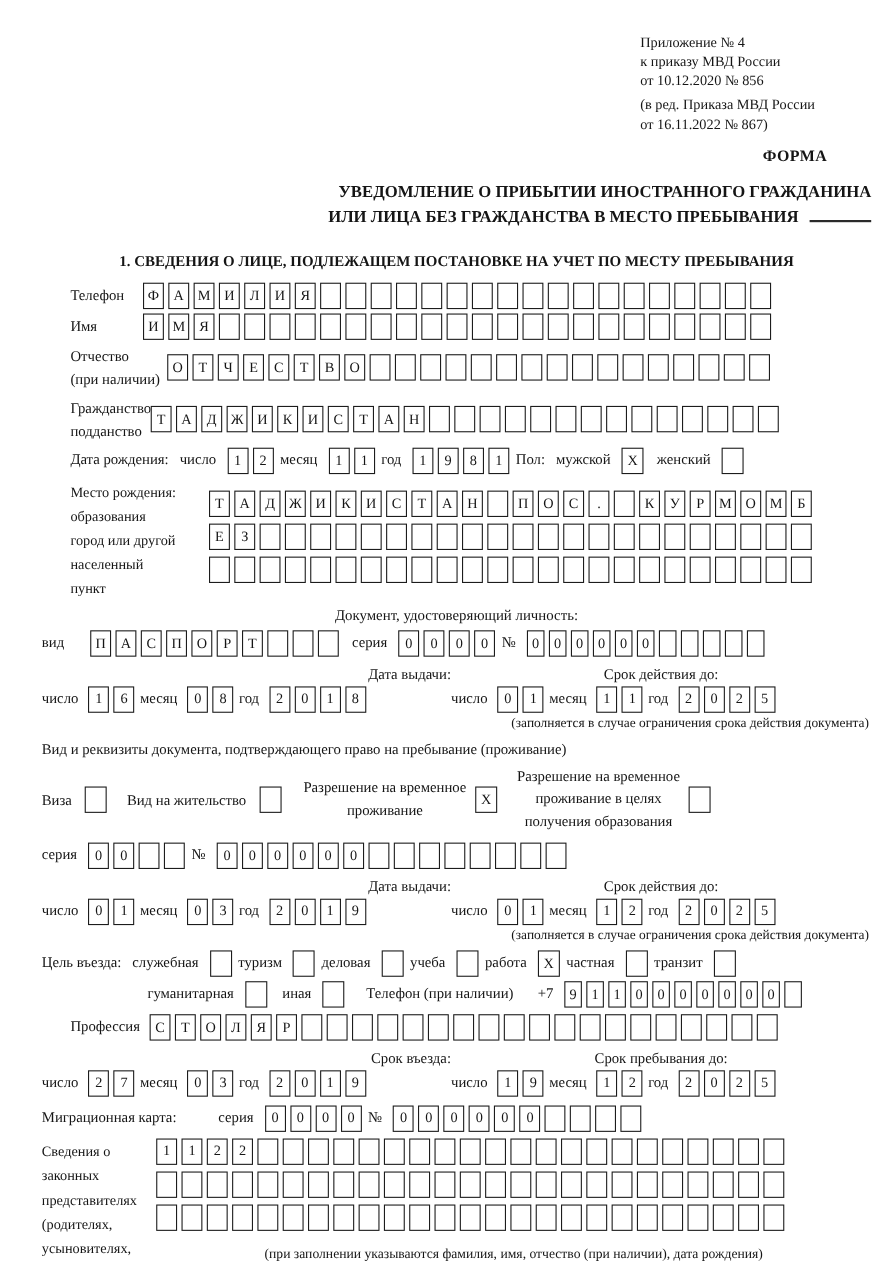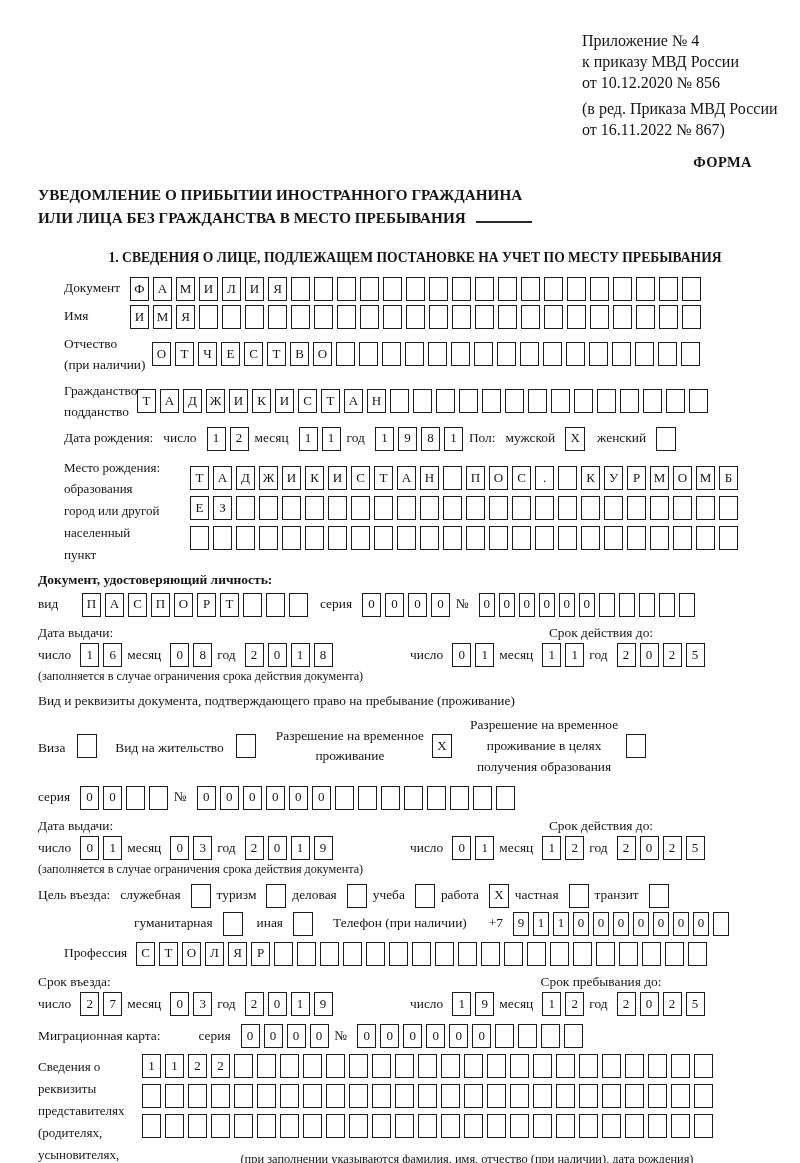--- a/index.html
+++ b/index.html
@@ -1,49 +1,49 @@
 <!DOCTYPE html>
 <html><head>
 <meta charset="utf-8">
 <style>
   *{box-sizing:border-box;margin:0;padding:0}
   html,body{width:800px;background:#fff}
   body{height:1163px;overflow:hidden;color:#151515;font-family:"Liberation Serif","DejaVu Serif",serif;font-size:13.4px;line-height:1.25}
   .page{padding:30px 8px 0 38px}
 
-  .hdr{width:196px;margin-left:auto;margin-right:14px;font-size:16px;line-height:1.32}
+  .hdr{width:196px;margin-left:auto;margin-right:14px;font-size:13px;line-height:1.32}
   .hdr .gap{height:5px}
   .form-label{font-weight:bold;text-align:right;margin:12px 40px 0 0;font-size:14.5px;letter-spacing:.4px}
 
-  .title{text-align:left;font-weight:bold;font-size:15.2px;line-height:1.55;margin-top:12px}
+  .title{text-align:right;font-weight:bold;font-size:15.2px;line-height:1.55;margin-top:12px}
   .uline{display:inline-block;width:56px;border-bottom:2.2px solid #2a2a2a;height:.95em;margin-left:10px;vertical-align:baseline}
   .sec1{font-weight:bold;font-size:13.6px;margin-top:20px;text-align:center;white-space:nowrap}
 
   .row{display:flex;align-items:center;margin-top:4px;min-height:24px}
   .row.top{align-items:center}
   .ml{margin-left:26px}
   .mt10{margin-top:10px}
   .lbl{flex:none;padding-right:4px}
   .lblcol{flex:none;line-height:1.6}
   .w66{width:66px}.w88{width:88px}.w73{width:73px}.w100{width:100px}.w72{width:72px}.w86{width:86px}
   .cells{display:inline-flex;gap:4px;flex:none}
   .cell{flex:none;width:19px;height:24px;border:1.6px solid #1c1c1c;display:inline-flex;align-items:center;justify-content:center;font-size:13px;background:#fff}
   .tight .cell{width:16px}
   .checkbox{flex:none;width:20px;height:24px;border:1.6px solid #1c1c1c;display:inline-flex;align-items:center;justify-content:center;font-size:13px;background:#fff}
   .cellstack .cells{margin-bottom:6px}
   .g6{gap:6px}.g8{gap:8px}
 
-  .center-bold{font-weight:bold;margin-top:6px;font-size:13.5px}
+  .center-bold{font-weight:normal;text-align:center;margin-top:6px;font-size:13.5px}
   .datehead{display:flex;margin-top:8px}
-  .datehead .lefth{width:372px;text-align:left}
+  .datehead .lefth{width:372px;text-align:right}
   .datehead .righth{flex:1;text-align:center}
   .daterow{display:flex;align-items:center;margin-top:2px}
   .dgroup{display:flex;align-items:center;gap:5px}
   .dleft{width:372px}
-  .footnote{font-size:12.2px;text-align:left;margin-top:2px;padding-right:2px}
+  .footnote{font-size:12.2px;text-align:right;margin-top:2px;padding-right:2px}
   .intro{margin-top:8px;margin-left:26px}
   .optblock{text-align:center;line-height:1.55}
   .padtext{padding-top:3px}
   .rep-footnote{font-size:12.4px;text-align:center;margin-top:4px;margin-left:120px}
 </style>
 </head>
 <body>
 
 <div class="page">
 
@@ -58,21 +58,21 @@
   <div class="form-label">ФОРМА</div>
 
   <div class="title">
     <div>УВЕДОМЛЕНИЕ О ПРИБЫТИИ ИНОСТРАННОГО ГРАЖДАНИНА</div>
     <div><span>ИЛИ ЛИЦА БЕЗ ГРАЖДАНСТВА В МЕСТО ПРЕБЫВАНИЯ</span><span class="uline"></span></div>
   </div>
 
   <div class="sec1">1. СВЕДЕНИЯ О ЛИЦЕ, ПОДЛЕЖАЩЕМ ПОСТАНОВКЕ НА УЧЕТ ПО МЕСТУ ПРЕБЫВАНИЯ</div>
 
   <div class="row ml mt10">
-    <span class="lbl w66">Документ</span>
+    <span class="lbl w66">Телефон</span>
     <span class="cells">
         <span class="cell">Ф</span>
         <span class="cell">А</span>
         <span class="cell">М</span>
         <span class="cell">И</span>
         <span class="cell">Л</span>
         <span class="cell">И</span>
         <span class="cell">Я</span>
         <span class="cell"></span>
         <span class="cell"></span>
@@ -622,21 +622,21 @@
         <span class="cell"></span>
         <span class="cell"></span>
         <span class="cell"></span>
         <span class="cell"></span>
       </span>
   </div>
 
   <div class="row top" style="margin-top:6px">
     <span class="lblcol w86" style="line-height:1.7;font-size:13px">
       <div>Сведения о</div>
-      <div>реквизиты</div>
+      <div>законных</div>
       <div style="white-space:nowrap">представителях</div>
       <div>(родителях,</div>
       <div>усыновителях,</div>
 
     </span>
     <span style="flex:1 1 auto;min-width:0">
       <span class="cellstack" style="display:block;margin-left:18px">
         <span class="cells" style="display:flex">
             <span class="cell">1</span>
             <span class="cell">1</span>

